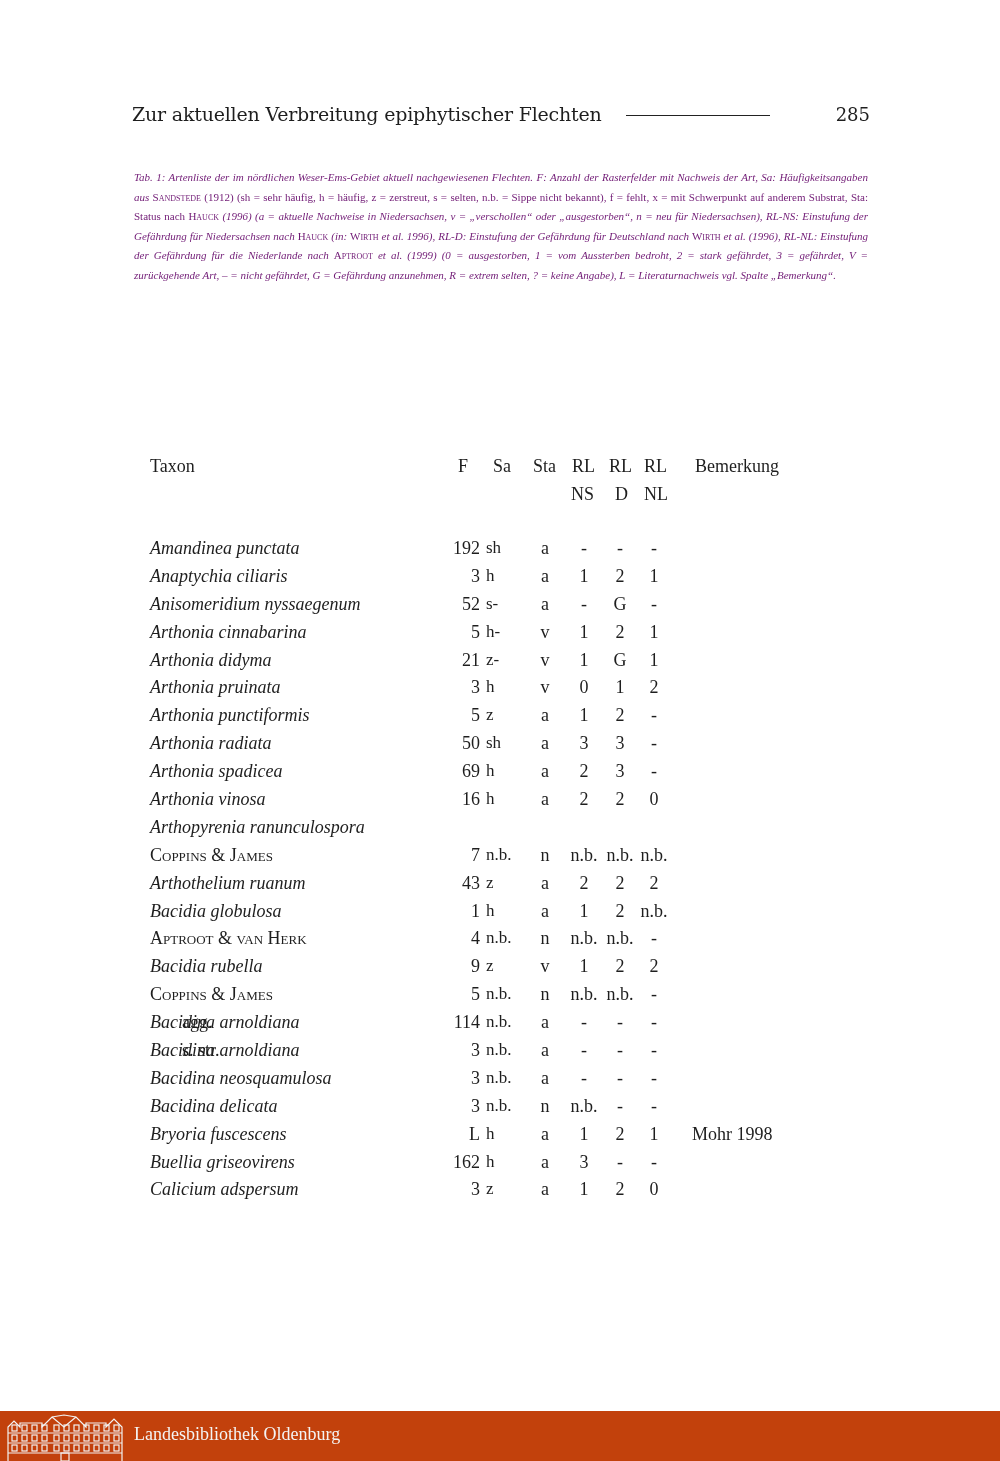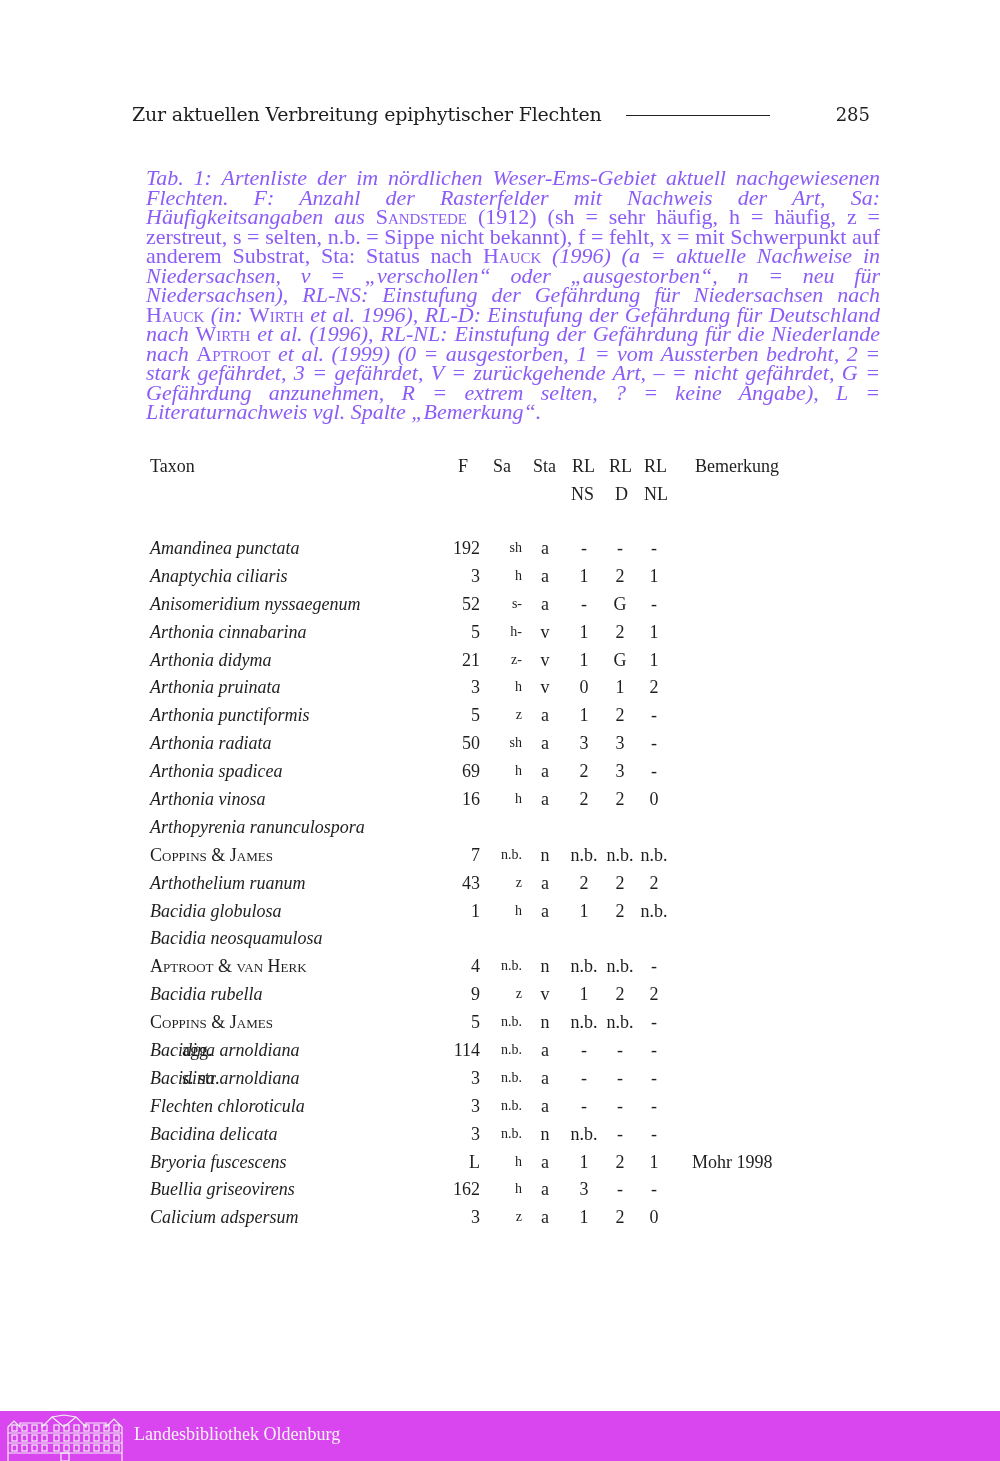--- a/index.html
+++ b/index.html
@@ -9,47 +9,47 @@
   }
   .running-head {
     position: absolute; top: 100px; left: 132px; width: 738px; height: 28px;
     display: flex; align-items: center; font-size: 19px;
   }
   .running-head .title { white-space: nowrap; letter-spacing: -0.2px; }
   .running-head .rule { flex: 1; height: 0; border-top: 1px solid #222; margin: 2px 18px 0 24px; }
   .running-head .page-num { font-size: 18px; margin-left: 48px; }
 
   .caption {
-    position: absolute; top: 168px; left: 146px; width: 734px;
-    font-family: "Liberation Serif", serif; font-style: italic; font-size: 22px;
-    line-height: 19.5px; text-align: justify; color: #8b5cf6;
+    position: absolute; top: 168px; left: 134px; width: 734px;
+    font-family: "Liberation Serif", serif; font-style: italic; font-size: 11px;
+    line-height: 19.5px; text-align: justify; color: #701a75;
   }
   .caption .sc { font-style: normal; font-variant: small-caps; }
   .caption .up { font-style: normal; }
 
   .table { position: absolute; left: 150px; top: 452px; width: 700px; font-family: "Liberation Serif", serif; font-size: 18px; }
   .hdr { position: relative; height: 80px; }
   .hdr span { position: absolute; top: 0; line-height: 28px; }
   .hdr .sub { top: 28px; }
   .rows { position: absolute; top: 82px; left: 0; width: 700px; }
   .row { position: relative; height: 27.9px; line-height: 28px; }
   .row span { position: absolute; top: 0; white-space: nowrap; }
   .c-taxon { left: 0; font-style: italic; }
   .c-taxon .plain { font-style: normal; margin-left: 32px; }
   .c-taxon.author { font-style: normal; font-variant: small-caps; }
   .c-f { left: 282px; width: 48px; text-align: right; }
-  .c-sa { left: 336px; width: 36px; text-align: right; font-size: 14px; }
+  .c-sa { left: 336px; width: 36px; text-align: left; font-size: 17px; }
   .c-sta { left: 380px; width: 30px; text-align: center; }
   .c-ns { left: 416px; width: 36px; text-align: center; }
   .c-d { left: 452px; width: 36px; text-align: center; }
   .c-nl { left: 486px; width: 36px; text-align: center; }
   .c-bem { left: 542px; }
 
   .footer {
-    position: absolute; left: 0; top: 1411px; width: 1000px; height: 50px; background: #d946ef;
+    position: absolute; left: 0; top: 1411px; width: 1000px; height: 50px; background: #c2410c;
   }
   .footer .logo { position: absolute; left: 6px; top: 2px; width: 118px; height: 48px; }
   .footer .lib-name { position: absolute; left: 134px; top: 13px; color: #f4f4f4; font-family: "Liberation Serif", serif; font-size: 18px; }
 </style>
 </head>
 <body>
 
 <div class="running-head">
   <span class="title">Zur aktuellen Verbreitung epiphytischer Flechten</span>
   <span class="rule"></span>
@@ -213,25 +213,20 @@
           <span>Bacidia globulosa</span>
         </span>
         <span class="c-f">1</span>
         <span class="c-sa">h</span>
         <span class="c-sta">a</span>
         <span class="c-ns">1</span>
         <span class="c-d">2</span>
         <span class="c-nl">n.b.</span>
       </div>
       <div class="row">
-        <span class="c-taxon">
-          <span>Bacidia neosquamulosa</span>
-        </span>
-      </div>
-      <div class="row">
         <span class="c-taxon author">Aptroot &amp; van Herk</span>
         <span class="c-f">4</span>
         <span class="c-sa">n.b.</span>
         <span class="c-sta">n</span>
         <span class="c-ns">n.b.</span>
         <span class="c-d">n.b.</span>
         <span class="c-nl">-</span>
       </div>
       <div class="row">
         <span class="c-taxon">
@@ -272,21 +267,21 @@
         </span>
         <span class="c-f">3</span>
         <span class="c-sa">n.b.</span>
         <span class="c-sta">a</span>
         <span class="c-ns">-</span>
         <span class="c-d">-</span>
         <span class="c-nl">-</span>
       </div>
       <div class="row">
         <span class="c-taxon">
-          <span>Flechten chloroticula</span>
+          <span>Bacidina neosquamulosa</span>
         </span>
         <span class="c-f">3</span>
         <span class="c-sa">n.b.</span>
         <span class="c-sta">a</span>
         <span class="c-ns">-</span>
         <span class="c-d">-</span>
         <span class="c-nl">-</span>
       </div>
       <div class="row">
         <span class="c-taxon">

